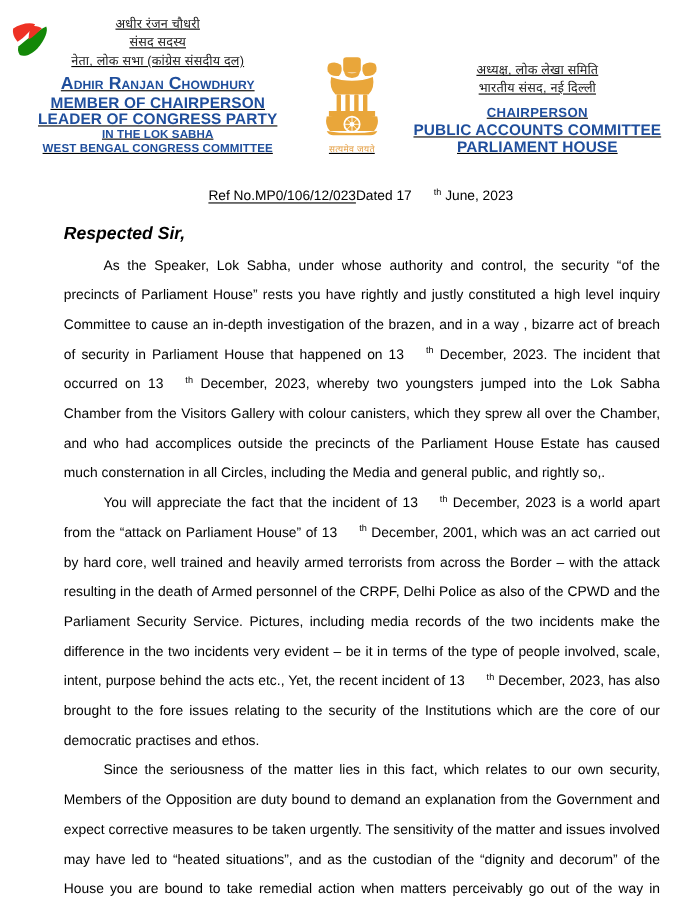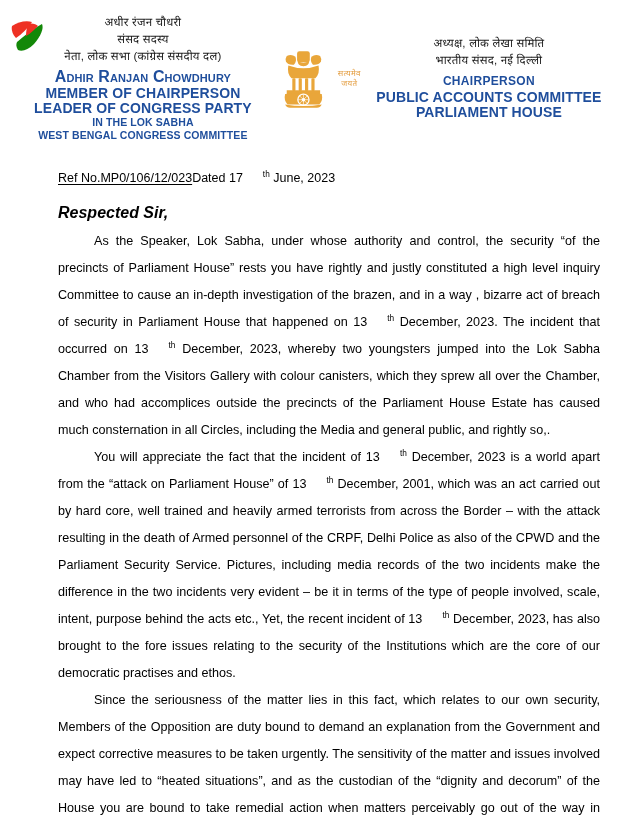--- a/index.html
+++ b/index.html
@@ -28,23 +28,24 @@
     position: absolute;
     left: 8px;
     top: 16px;
     width: 48px;
     height: 46px;
   }
 
   .header-cols {
     display: flex;
     flex-direction: row;
-    align-items: center;
+    align-items: flex-end;
     justify-content: space-between;
     padding-top: 14px;
+    text-decoration: underline;
   }
 
   .col-left {
     width: 268px;
     text-align: center;
     padding-left: 12px;
   }
   .col-mid {
     width: 92px;
     text-align: center;
@@ -94,37 +95,37 @@
     font-weight: bold;
     font-size: 12px;
     line-height: 18px;
     letter-spacing: 0.3px;
     margin-top: 3px;
   }
 
   
   .emblem-wrap {
     display: flex;
-    flex-direction: row;
+    flex-direction: column;
     align-items: center;
   }
   .emblem-svg { display: block; }
   .satyameva {
     color: #e39b3c;
     font-size: 8px;
     line-height: 10px;
     letter-spacing: 0.3px;
     margin-top: 1px;
     font-family: "Liberation Sans", "DejaVu Sans", sans-serif;
   }
 
   
   .refrow {
     display: flex;
-    justify-content: flex-start;
+    justify-content: center;
     align-items: baseline;
     margin: 6px 32px 0 58px;
     font-size: 12.5px;
   }
   .refno {
     text-decoration: underline;
     text-underline-offset: 2px;
     white-space: nowrap;
   }
   .dated { white-space: nowrap; }

